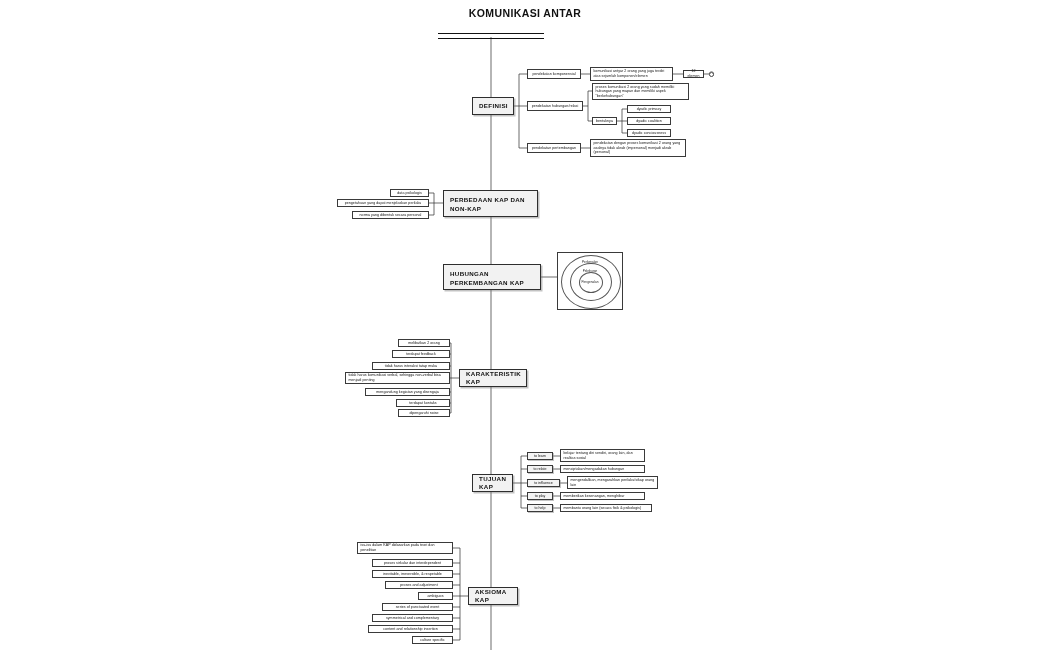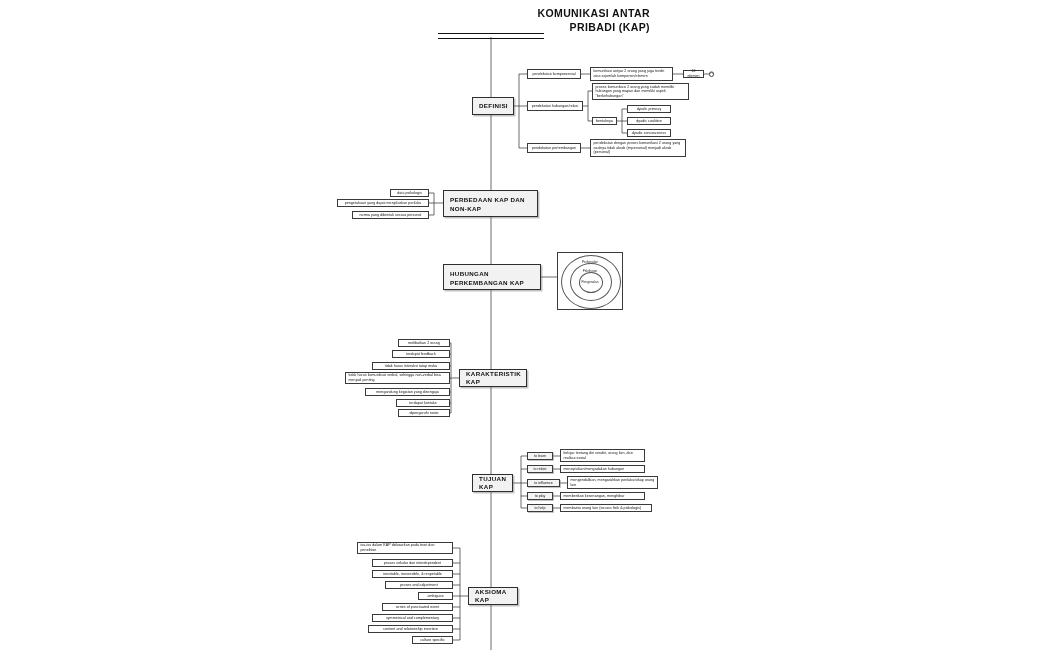--- a/index.html
+++ b/index.html
@@ -33,21 +33,21 @@
     stroke: #2b2b2b;
     stroke-width: 0.7;
   }
 
   
   .title {
     position: absolute;
     left: 400px;
     top: 6px;
     width: 250px;
-    text-align: right;
+    text-align: center;
     font-size: 10.5px;
     font-weight: bold;
     letter-spacing: 0.4px;
     line-height: 14px;
     color: #111;
   }
   .title-rule {
     position: absolute;
     left: 438px;
     top: 33px;
@@ -230,21 +230,20 @@
     <line x1="460" y1="585" x2="453" y2="585"></line>
     <line x1="460" y1="596" x2="453" y2="596"></line>
     <line x1="460" y1="607" x2="453" y2="607"></line>
     <line x1="460" y1="618" x2="453" y2="618"></line>
     <line x1="460" y1="629" x2="453" y2="629"></line>
     <line x1="460" y1="640" x2="453" y2="640"></line>
   </svg>
 
   <div class="title">
     <div>KOMUNIKASI ANTAR</div>
-    <div>PRIBADI (KAP)</div>
   </div>
   <div class="title-rule"></div>
 
   <div class="section-box" style="left:472px; top:97px; width:42px; height:18px;">
     <span>DEFINISI</span>
   </div>
 
   <div class="box center-txt" style="left:527px; top:69px; width:54px; height:10px;">pendekatan komponensial</div>
   <div class="box" style="left:590px; top:67px; width:83px; height:14px;">komunikasi antyar 2 orang yang juga terdiri atas sejumlah komponen/elemen</div>
   <div class="box center-txt" style="left:683px; top:70px; width:21px; height:8px;">12 elemen</div>

